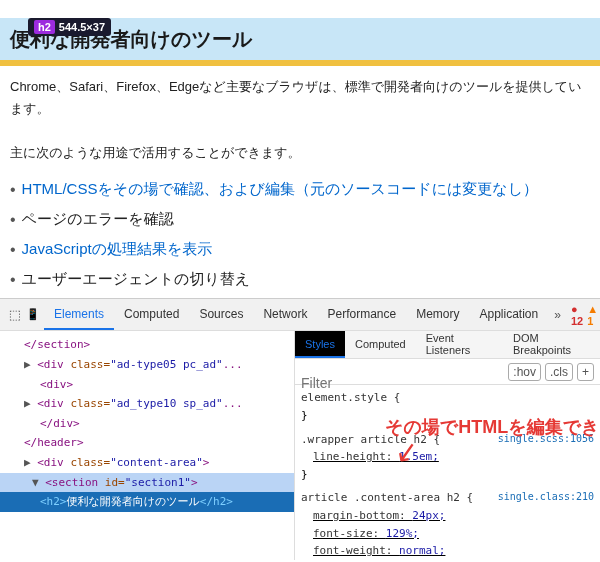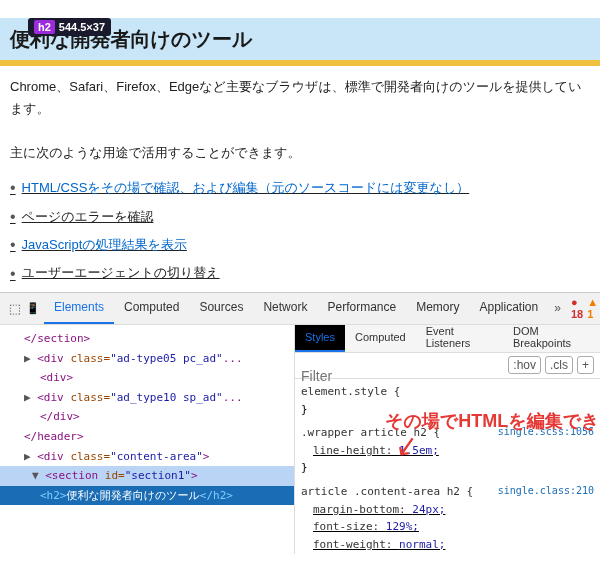--- a/index.html
+++ b/index.html
@@ -61,27 +61,26 @@
       line-height: 1.7;
       color: #222;
     }
 
     .bullet-list {
       padding: 4px 10px 4px 10px;
       list-style: none;
     }
     .bullet-list li {
       padding: 3px 0;
-      font-size: 13px;
+      font-size: 15px;
       line-height: 1.6;
       color: #222;
       display: flex;
-      align-items: center;
+      align-items: flex-end;
       gap: 6px;
-      text-decoration: underline;
     }
     .bullet-list li::before {
       content: "•";
       color: #555;
       font-size: 16px;
       line-height: 1.4;
       flex-shrink: 0;
     }
     .bullet-list li .link-text {
       color: #0066cc;
@@ -365,21 +364,21 @@
     <div class="devtools-tab active">Elements</div>
     <div class="devtools-tab">Computed</div>
     <div class="devtools-tab">Sources</div>
     <div class="devtools-tab">Network</div>
     <div class="devtools-tab">Performance</div>
     <div class="devtools-tab">Memory</div>
     <div class="devtools-tab">Application</div>
     <div class="devtools-more">»</div>
   </div>
   <div class="devtools-errors">
-    <span class="error-badge">● 18</span>
+    <span class="error-badge">● 12</span>
     <span class="warn-badge">▲ 1</span>
   </div>
   <span class="devtools-menu-icon">⋮</span>
 </div>
 
 <div class="devtools-panel">
 
   <div class="dom-panel">
     <div class="dom-line"><span class="indent" style="padding-left:16px"></span><span class="tag">&lt;/section&gt;</span></div>
     <div class="dom-line"><span class="indent" style="padding-left:16px"></span><span class="arrow">▶ </span><span class="tag">&lt;div </span><span class="attr-name">class=</span><span class="attr-val">"ad-type05 pc_ad"</span><span class="tag">...</span></div>

